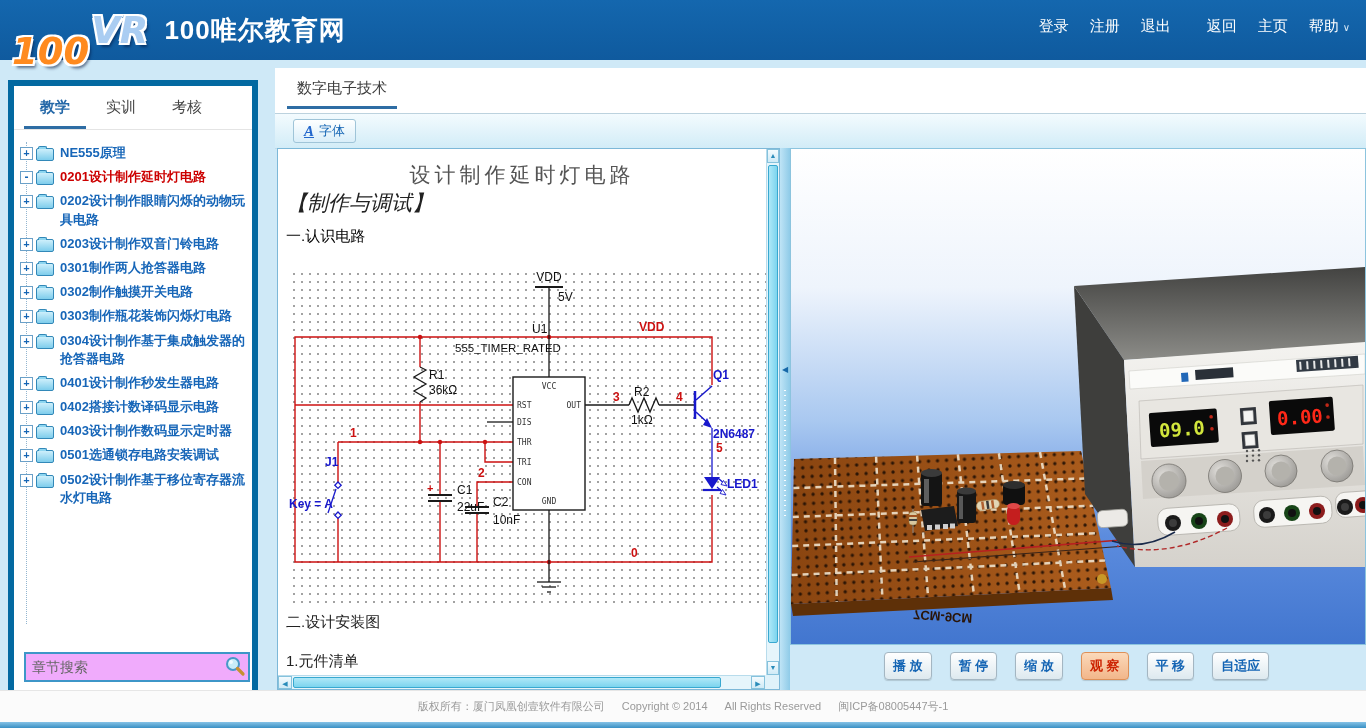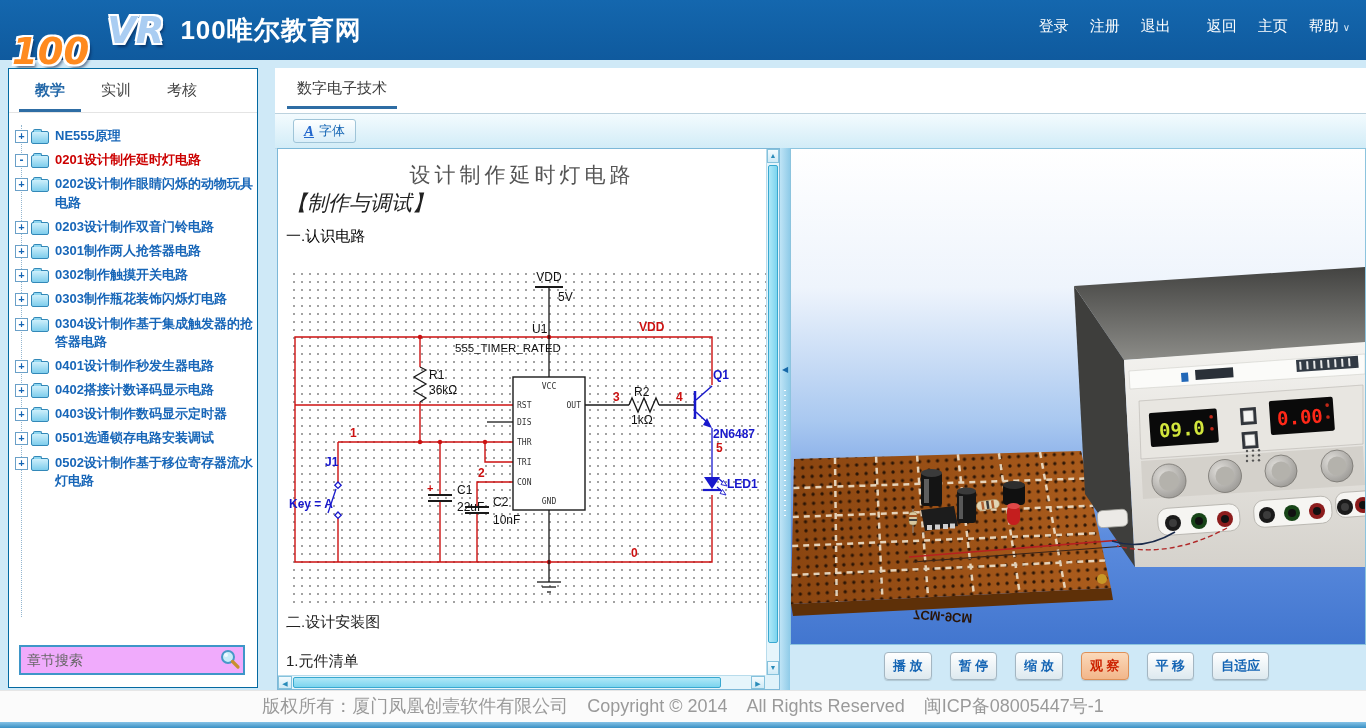--- a/index.html
+++ b/index.html
@@ -4,30 +4,30 @@
 <style>
   html,body{margin:0;padding:0;}
   body{font-family:"Liberation Sans","DejaVu Sans",sans-serif;background:#9fc4dc;}
   #app{position:relative;width:1366px;height:728px;background:#cfe9f7;overflow:hidden;}
 
   
   #header{position:absolute;left:0;top:0;width:1366px;height:60px;background:linear-gradient(#1467ae,#0f5a9e);display:flex;align-items:center;}
   .logo-wrap{display:flex;align-items:center;padding-left:12px;}
   .logo-100{font:italic 900 37px "DejaVu Sans",sans-serif;color:#ff8a1e;
     text-shadow:-2px -2px 0 #fff,2px -2px 0 #fff,-2px 2px 0 #fff,2px 2px 0 #fff,3px 4px 3px rgba(0,20,60,.55);margin-top:42px;}
-  .logo-vr{font:italic 900 37px "DejaVu Sans",sans-serif;color:#aacdf2;margin-left:18px;
+  .logo-vr{font:italic 900 37px "DejaVu Sans",sans-serif;color:#aacdf2;margin-left:2px;
     text-shadow:-2px -2px 0 #fff,2px -2px 0 #fff,-2px 2px 0 #fff,2px 2px 0 #fff,3px 4px 3px rgba(0,20,60,.55);}
   .site-title{color:#fff;font-size:26px;font-weight:bold;margin-left:16px;letter-spacing:1px;}
   #top-nav{position:absolute;right:16px;top:0;height:52px;display:flex;align-items:center;}
   #top-nav a{color:#fff;text-decoration:none;font-size:15px;margin-left:21px;cursor:pointer;}
   #top-nav a.gap{margin-left:36px;}
   #top-nav .chev{font-size:10px;margin-left:4px;color:#d8eaf8;}
 
   
-  #sidebar{position:absolute;left:8px;top:68px;width:250px;height:620px;background:#fff;border:1px solid #0369a1;box-sizing:border-box;}
+  #sidebar{position:absolute;left:8px;top:80px;width:250px;height:620px;background:#fff;border:6px solid #0369a1;box-sizing:border-box;}
   .side-tabs{height:43px;border-bottom:1px solid #e4e4e4;display:flex;padding-left:10px;}
   .side-tab{width:62px;text-align:center;line-height:42px;font-size:15px;color:#444;cursor:pointer;margin-right:4px;}
   .side-tab.active{color:#2468a8;border-bottom:3px solid #2e6da4;font-weight:bold;}
   .tree{position:absolute;left:0;top:44px;right:0;bottom:60px;padding:8px 4px 0 6px;overflow:hidden;}
   .tree::before{content:"";position:absolute;left:12px;top:12px;bottom:10px;border-left:1px dotted #93b6d0;}
   .tree-item{display:flex;align-items:flex-start;margin:6px 0;cursor:pointer;position:relative;}
   .expand{width:11px;height:11px;border:1px solid #6aa0c8;background:#fff;color:#1565b4;
     font:bold 10px/9px "DejaVu Sans Mono",monospace;text-align:center;margin:3px 3px 0 0;flex:none;}
   .folder{width:16px;height:11px;background:linear-gradient(#cdeffb,#7ecdec);border:1px solid #3288b8;border-radius:2px;margin:4px 6px 0 0;flex:none;position:relative;}
   .folder::before{content:"";position:absolute;top:-3px;left:1px;width:7px;height:2px;background:#8ed6f0;border:1px solid #3288b8;border-bottom:none;border-radius:2px 2px 0 0;}
@@ -78,21 +78,21 @@
 
   
   #controls{position:absolute;left:790px;top:645px;width:612px;height:45px;}
   #controls .row{position:absolute;left:94px;top:7px;display:flex;gap:18px;}
   .ctl-btn{height:28px;padding:0 8px;min-width:46px;border:1px solid #a4b6c2;border-radius:4px;cursor:pointer;
     background:linear-gradient(#ffffff,#dde9ef);color:#1565b4;font-weight:bold;font-size:13px;font-family:inherit;box-shadow:0 1px 1px rgba(0,0,0,.15);white-space:nowrap;}
   .ctl-btn.active{background:linear-gradient(#fbd9ba,#f2b68a);border-color:#dd9058;color:#cc2200;}
 
   
   #footer{position:absolute;left:0;top:690px;width:1366px;height:38px;background:#fbfbfb;border-top:1px solid #e6e6e6;box-sizing:border-box;}
-  #footer .ftext{text-align:center;line-height:30px;font-size:18px;color:#9a9a9a;}
+  #footer .ftext{text-align:center;line-height:30px;font-size:11px;color:#9a9a9a;}
   #footer .ftext span{margin:0 7px;}
   #footer .bluebar{position:absolute;left:0;bottom:0;width:100%;height:6px;background:linear-gradient(#85c2e6,#3a90c4);}
 </style>
 </head>
 <body>
 
 <div id="app">
 
   <div id="header">
     <div class="logo-wrap">

